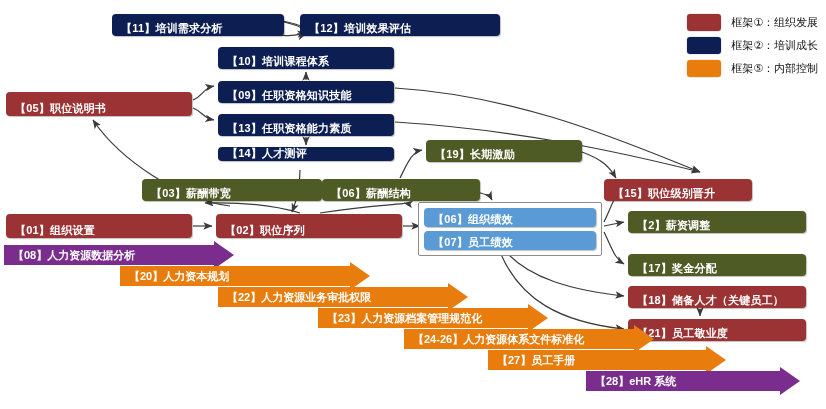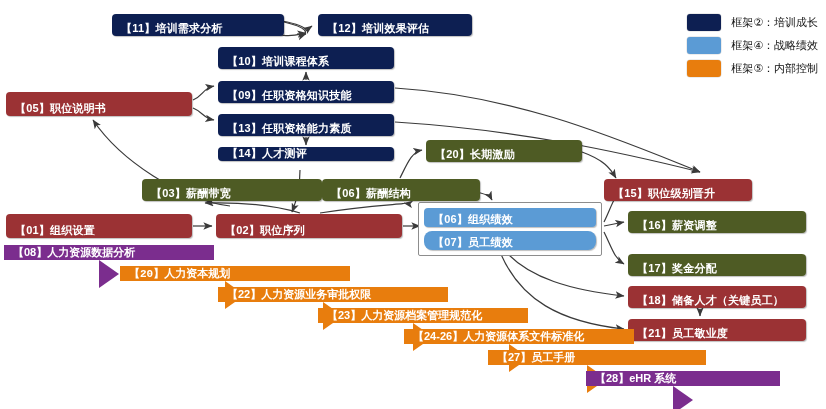--- a/index.html
+++ b/index.html
@@ -39,21 +39,20 @@
     z-index:2;
   }
 
   
   .banner{
     position:absolute;
     height:20px;
     z-index:4;
     display:flex;
     align-items:center;
-    flex-direction:column;
   }
   .banner .bar{
     height:20px;
     display:flex;
     align-items:center;
     padding-left:9px;
     color:#fff;
     font-size:11px;
     font-weight:bold;
     white-space:nowrap;
@@ -142,82 +141,82 @@
       <path d="M582,152 C 604,160 610,168 616,178" marker-end=""></path>
     </g>
   </svg>
 
   <div class="perf-group" id="perf-group" style="left: 418px; top: 202px; width: 184px; height: 54px;"></div>
 
   <div id="nodes">
       <div class="node c-navy" style="left: 112px; top: 14px; width: 172px; height: 22px;">
         <span>【11】培训需求分析</span>
       </div>
-      <div class="node c-navy" style="left: 318px; top: 14px; width: 154px; height: 22px;">
+      <div class="node c-navy" style="left: 300px; top: 14px; width: 200px; height: 22px;">
         <span>【12】培训效果评估</span>
       </div>
       <div class="node c-navy" style="left: 218px; top: 47px; width: 176px; height: 22px;">
         <span>【10】培训课程体系</span>
       </div>
       <div class="node c-navy" style="left: 218px; top: 81px; width: 176px; height: 22px;">
         <span>【09】任职资格知识技能</span>
       </div>
       <div class="node c-red" style="left: 6px; top: 92px; width: 186px; height: 24px;">
         <span>【05】职位说明书</span>
       </div>
       <div class="node c-navy" style="left: 218px; top: 114px; width: 176px; height: 22px;">
         <span>【13】任职资格能力素质</span>
       </div>
       <div class="node c-navy" style="left: 218px; top: 147px; width: 176px; height: 14px;">
         <span>【14】人才测评</span>
       </div>
       <div class="node c-olive" style="left: 426px; top: 140px; width: 156px; height: 22px;">
-        <span>【20】长期激励</span>
+        <span>【19】长期激励</span>
       </div>
       <div class="node c-olive" style="left: 114px; top: 179px; width: 180px; height: 22px; margin-left: 28px;">
         <span>【03】薪酬带宽</span>
       </div>
       <div class="node c-olive" style="left: 322px; top: 179px; width: 158px; height: 22px;">
         <span>【06】薪酬结构</span>
       </div>
       <div class="node c-red" style="left: 604px; top: 179px; width: 148px; height: 22px;">
         <span>【15】职位级别晋升</span>
       </div>
       <div class="node c-red" style="left: 6px; top: 214px; width: 186px; height: 24px;">
         <span>【01】组织设置</span>
       </div>
       <div class="node c-red" style="left: 216px; top: 214px; width: 186px; height: 24px;">
         <span>【02】职位序列</span>
       </div>
       <div class="node c-blue" style="left: 424px; top: 208px; width: 172px; height: 19px;">
         <span>【06】组织绩效</span>
       </div>
       <div class="node c-olive" style="left: 628px; top: 211px; width: 178px; height: 22px;">
-        <span>【16】薪资调整</span>
-      </div>
-      <div class="node c-blue" style="left: 424px; top: 231px; width: 172px; height: 19px; border-radius: 8px;">
+        <span>【2】薪资调整</span>
+      </div>
+      <div class="node c-blue" style="left: 424px; top: 231px; width: 172px; height: 19px;">
         <span>【07】员工绩效</span>
       </div>
       <div class="node c-olive" style="left: 628px; top: 254px; width: 178px; height: 22px;">
         <span>【17】奖金分配</span>
       </div>
       <div class="node c-red" style="left: 628px; top: 286px; width: 178px; height: 22px;">
         <span>【18】储备人才（关键员工）</span>
       </div>
       <div class="node c-red" style="left: 628px; top: 319px; width: 178px; height: 22px;">
         <span>【21】员工敬业度</span>
       </div>
     </div>
 
   <div id="banners">
       <div class="banner b-purple" style="left: 4px; top: 245px;">
         <div class="bar" style="width: 210px;">【08】人力资源数据分析</div>
         <div class="head"></div>
       </div>
-      <div class="banner b-orange" style="left: 120px; top: 266px; font-family: Liberation Mono, monospace;">
+      <div class="banner b-orange" style="left: 120px; top: 266px;">
         <div class="bar" style="width: 230px;">【20】人力资本规划</div>
         <div class="head"></div>
       </div>
       <div class="banner b-orange" style="left: 218px; top: 287px;">
         <div class="bar" style="width: 230px;">【22】人力资源业务审批权限</div>
         <div class="head"></div>
       </div>
       <div class="banner b-orange" style="left: 318px; top: 308px;">
         <div class="bar" style="width: 210px;">【23】人力资源档案管理规范化</div>
         <div class="head"></div>
@@ -230,27 +229,27 @@
         <div class="bar" style="width: 218px;">【27】员工手册</div>
         <div class="head"></div>
       </div>
       <div class="banner b-purple" style="left: 586px; top: 371px;">
         <div class="bar" style="width: 194px;">【28】eHR 系统</div>
         <div class="head"></div>
       </div>
     </div>
 
   <div class="legend" id="legend">
+      <div class="legend-row">
+        <div class="legend-swatch" style="background: rgb(155, 50, 52);"></div>
+        <div class="legend-label">框架①：组织发展</div>
+      </div>
       <div class="legend-row">
         <div class="legend-swatch" style="background: rgb(13, 31, 82);"></div>
         <div class="legend-label">框架②：培训成长</div>
       </div>
       <div class="legend-row">
-        <div class="legend-swatch" style="background: rgb(91, 155, 213);"></div>
-        <div class="legend-label">框架④：战略绩效</div>
-      </div>
-      <div class="legend-row">
         <div class="legend-swatch" style="background: rgb(232, 125, 13);"></div>
         <div class="legend-label">框架⑤：内部控制</div>
       </div>
     </div>
 
 </div>
 
 </body></html>

